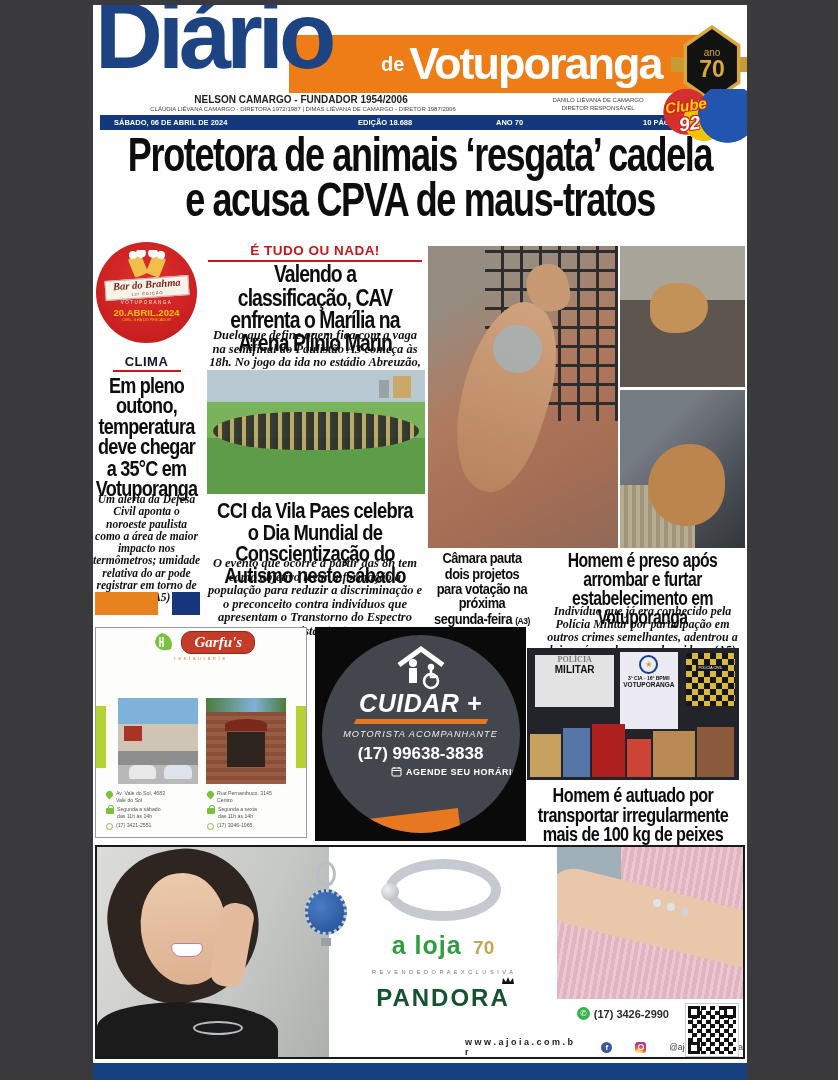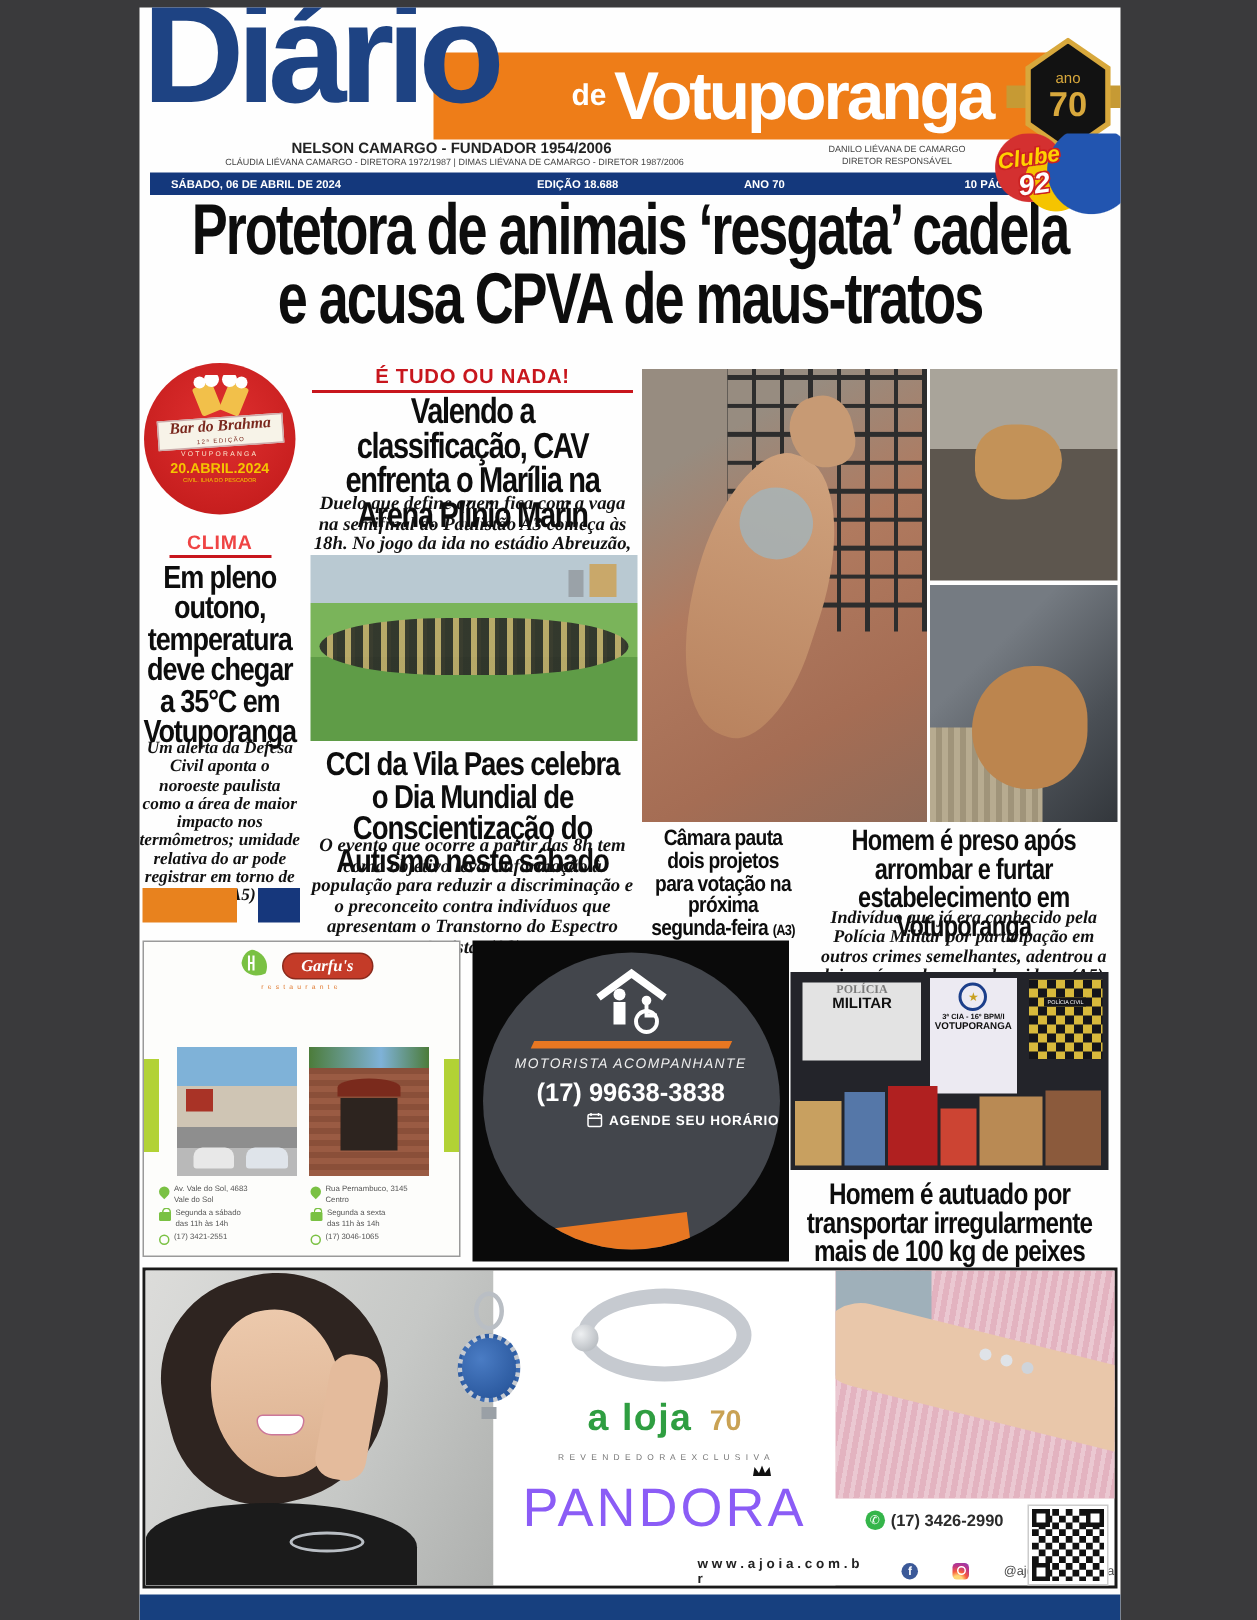--- a/index.html
+++ b/index.html
@@ -112,21 +112,21 @@
     <div style="width:82px;margin:-2px auto 0;background:#f7f3e8;color:#7a281e;border:1px solid #caa;transform:rotate(-4deg);padding:1px 0;">
       <div style="font-family:'Liberation Serif',serif;font-style:italic;font-weight:700;font-size:10.5px;line-height:1;">Bar do Brahma</div>
       <div style="font-size:4px;color:#7a281e;letter-spacing:1px;">12ª EDIÇÃO</div>
     </div>
     <div style="font-size:4.5px;letter-spacing:1.5px;margin-top:2px;color:#fbe9d0;">VOTUPORANGA</div>
     <div style="font-size:9.5px;font-weight:800;color:#f5c400;margin-top:2px;">20.ABRIL.2024</div>
     <div style="font-size:3.8px;color:#f5c400;">CIVIL. ILHA DO PESCADOR</div>
   </div>
 
   <div class="abs" style="left:0;top:349px;width:107px;text-align:center;">
-    <div style="font-size:13px;font-weight:900;color:#ef4444;letter-spacing:.5px;">CLIMA</div>
+    <div style="font-size:13px;font-weight:900;color:#0f172a;letter-spacing:.5px;">CLIMA</div>
     <div style="width:68px;margin:1px auto 0;border-bottom:2.5px solid #c8161d;"></div>
   </div>
   <div class="abs hl" style="left:0;top:371px;width:107px;font-size:19px;line-height:.97;letter-spacing:-.8px;transform:scale(.95,1.12);transform-origin:50% 0;">Em pleno outono, temperatura deve chegar a 35°C em Votuporanga</div>
   <div class="abs deck" style="left:0;top:488px;width:107px;font-size:11.5px;line-height:1.07;">Um alerta da Defesa Civil aponta o noroeste paulista como a área de maior impacto nos termômetros; umidade relativa do ar pode registrar em torno de 30%. (A5)</div>
   <div class="abs" style="left:2px;top:587px;width:63px;height:23px;background:#e8821e;"></div>
   <div class="abs" style="left:79px;top:587px;width:28px;height:23px;background:#16377c;"></div>
 
   <div class="abs kick" style="left:112px;top:238px;width:220px;font-size:13.5px;letter-spacing:.5px;">
     <span>É TUDO OU NADA!</span>
     <div style="width:214px;margin:2px auto 0;border-bottom:2.5px solid #c8161d;"></div>
@@ -165,21 +165,21 @@
   <div class="abs deck" style="left:449px;top:600px;width:201px;font-size:12px;line-height:1.08;">Indivíduo que já era conhecido pela Polícia Militar por participação em outros crimes semelhantes, adentrou a loja após quebrar um dos vidros. (A5)</div>
 
   <div class="abs" style="left:2px;top:622px;width:212px;height:211px;background:#fdfdfb;border:1px solid #9a9a9a;box-sizing:border-box;">
     <div class="greenbar" style="left:0;top:78px;height:62px;"></div>
     <div class="greenbar" style="right:0;top:78px;height:62px;"></div>
     <div style="text-align:center;padding-top:5px;">
       <svg class="ic" width="30" height="20" viewBox="0 0 30 20">
         <path d="M15 0 C23 2 27 9 24 16 C18 19 9 17 8 9 C9 3 12 1 15 0 Z" fill="#7ac143"></path>
         <path d="M13 4 v10 M16 4 v10 M13 9 h3" stroke="#fff" stroke-width="1.4" fill="none"></path>
       </svg>
-      <div style="display:inline-block;background:#c43b28;color:#fff;border-radius:10px;padding:2px 12px;border:1px solid #8a2a1c;font-family:'Liberation Serif',serif;font-style:italic;font-weight:700;font-size:11px;margin-top:-2px;text-align:center;">Garfu's</div>
+      <div style="display:inline-block;background:#c43b28;color:#fff;border-radius:10px;padding:2px 12px;border:1px solid #8a2a1c;font-family:'Liberation Serif',serif;font-style:italic;font-weight:700;font-size:15px;margin-top:-2px;text-align:center;">Garfu's</div>
       <div style="font-size:4.5px;letter-spacing:2.8px;color:#e07a30;margin-top:2px;">restaurante</div>
     </div>
     <div class="photo" style="left:22px;top:70px;width:80px;height:86px;background:linear-gradient(#7fb2d8 0 30%,#cfc5b4 30% 62%,#8e8e8e 62% 78%,#b9b9b9 78% 100%);">
       <div style="position:absolute;left:8%;top:32%;width:22%;height:18%;background:#a93326;"></div>
       <div style="position:absolute;left:14%;bottom:6%;width:34%;height:16%;background:#e8e8e8;border-radius:6px 6px 2px 2px;"></div>
       <div style="position:absolute;right:8%;bottom:6%;width:34%;height:16%;background:#dfe4ea;border-radius:6px 6px 2px 2px;"></div>
     </div>
     <div class="photo" style="left:110px;top:70px;width:80px;height:86px;background:repeating-linear-gradient(0deg,#9a5b43 0 4px,#8a4f39 4px 8px);">
       <div style="position:absolute;left:0;top:0;width:100%;height:16%;background:linear-gradient(90deg,#4c7c3a,#7fb2d8 60%,#4c7c3a);"></div>
       <div style="position:absolute;left:24%;top:24%;width:52%;height:14%;background:#7a2a1c;border-radius:50% 50% 0 0;"></div>
@@ -220,20 +220,21 @@
   <div class="abs" style="left:222px;top:622px;width:211px;height:214px;background:#0a0a0a;">
     <div style="position:absolute;left:50%;top:50%;transform:translate(-50%,-50%);width:198px;height:198px;border-radius:50%;background:#43464c;overflow:hidden;text-align:center;color:#fff;">
       <svg class="ic" width="60" height="46" viewBox="0 0 60 46" style="margin-top:10px;">
         <path d="M8 20 L30 4 L52 20" stroke="#fff" stroke-width="5" fill="none"></path>
         <circle cx="22" cy="18" r="4" fill="#fff"></circle>
             <rect x="18" y="23" width="8" height="15" fill="#fff"></rect>
         <circle cx="40" cy="22" r="3.2" fill="#fff"></circle>
         <circle cx="40" cy="36" r="7" stroke="#fff" stroke-width="2.6" fill="none"></circle>
         <path d="M40 25 v7 h7" stroke="#fff" stroke-width="2.6" fill="none"></path>
       </svg>
+      <div style="font-size:25px;font-weight:800;font-style:italic;letter-spacing:.5px;line-height:1;">CUIDAR +</div>
       <div style="width:132px;height:5px;background:#e87722;margin:3px auto 0;transform:skewX(-25deg);"></div>
       <div style="font-size:9.2px;font-style:italic;letter-spacing:1px;color:#eee;margin-top:5px;">MOTORISTA ACOMPANHANTE</div>
       <div style="font-size:17px;font-weight:800;margin-top:5px;">(17) 99638-3838</div>
       <div style="display:flex;justify-content:flex-end;align-items:center;gap:4px;margin-top:2px;">
         <svg class="ic" width="11" height="11" viewBox="0 0 11 11">
           <rect x="1" y="2" width="9" height="8" rx="1" stroke="#fff" stroke-width="1" fill="none"></rect>
           <path d="M1 4.5 h9 M3 1 v2 M8 1 v2" stroke="#fff" stroke-width="1"></path>
         </svg>
         <span style="font-size:9px;font-weight:800;letter-spacing:.5px;">AGENDE SEU HORÁRIO</span>
       </div>
@@ -286,21 +287,21 @@
       </div>
       <div style="width:116px;height:62px;margin:12px auto 0;border:10px solid #c6cad0;border-radius:50%;position:relative;box-sizing:border-box;">
         <div style="position:absolute;left:-14px;top:14px;width:18px;height:18px;border-radius:50%;background:radial-gradient(circle at 35% 35%,#eef0f2,#a9aeb4);"></div>
       </div>
       <div style="margin-top:10px;">
         <span style="font-size:25px;font-weight:800;color:#2f9e41;letter-spacing:1px;">a loja</span>
         <span style="font-size:19px;font-weight:700;color:#c9a254;margin-left:7px;">70</span>
       </div>
       <div style="font-size:5.6px;letter-spacing:1px;color:#777;margin-top:9px;">R E V E N D E D O R A   E X C L U S I V A</div>
       <div style="position:relative;margin-top:9px;">
-        <span style="font-size:36px;font-weight:400;letter-spacing:2px;color:#8b5cf6;">PANDORA</span>
+        <span style="font-size:24px;font-weight:700;letter-spacing:2px;color:#14532d;">PANDORA</span>
         <svg width="14" height="9" viewBox="0 0 14 9" style="position:absolute;right:42px;top:-8px;">
           <path d="M1 8 L2 2 L5 6 L7 1 L9 6 L12 2 L13 8 Z" fill="#101010"></path>
         </svg>
       </div>
     </div>
 
     <div class="photo" style="left:460px;top:0;width:188px;height:152px;background:#e3b3c0;">
       <div style="position:absolute;inset:0;background:repeating-linear-gradient(100deg,rgba(255,255,255,.28) 0 3px,rgba(0,0,0,0) 3px 7px);"></div>
       <div style="position:absolute;left:0;top:0;width:34%;height:46%;background:#9fb0ba;"></div>
       <div style="position:absolute;left:-14px;top:44px;width:240px;height:56px;background:#e9c7aa;border-radius:30px;transform:rotate(14deg);"></div>

